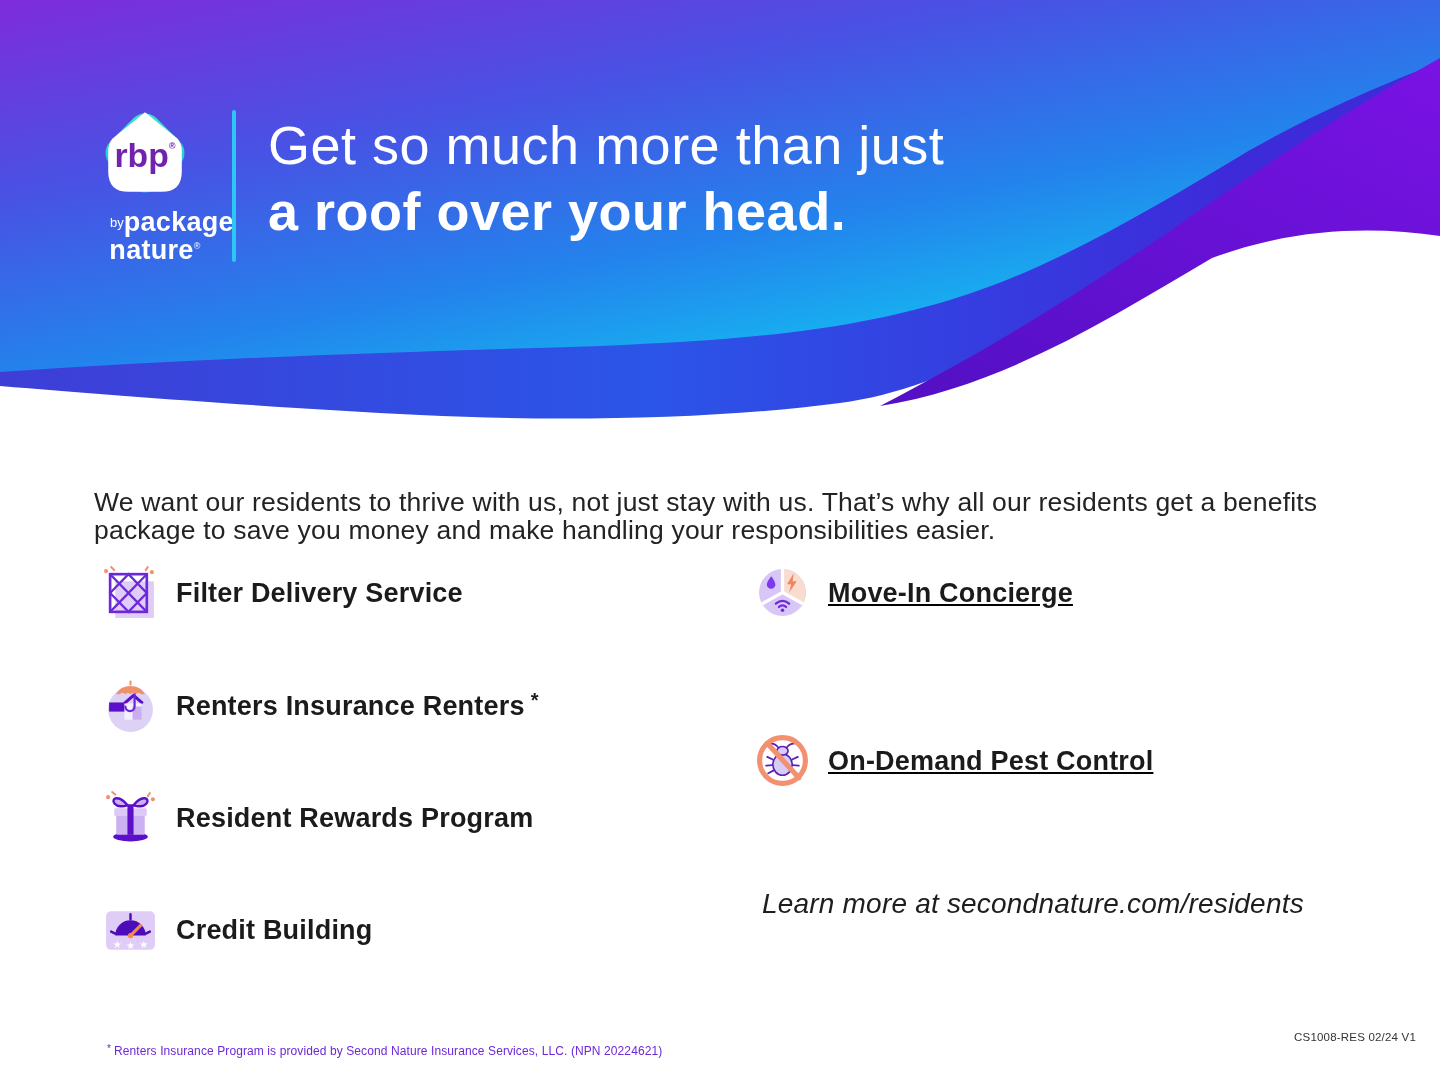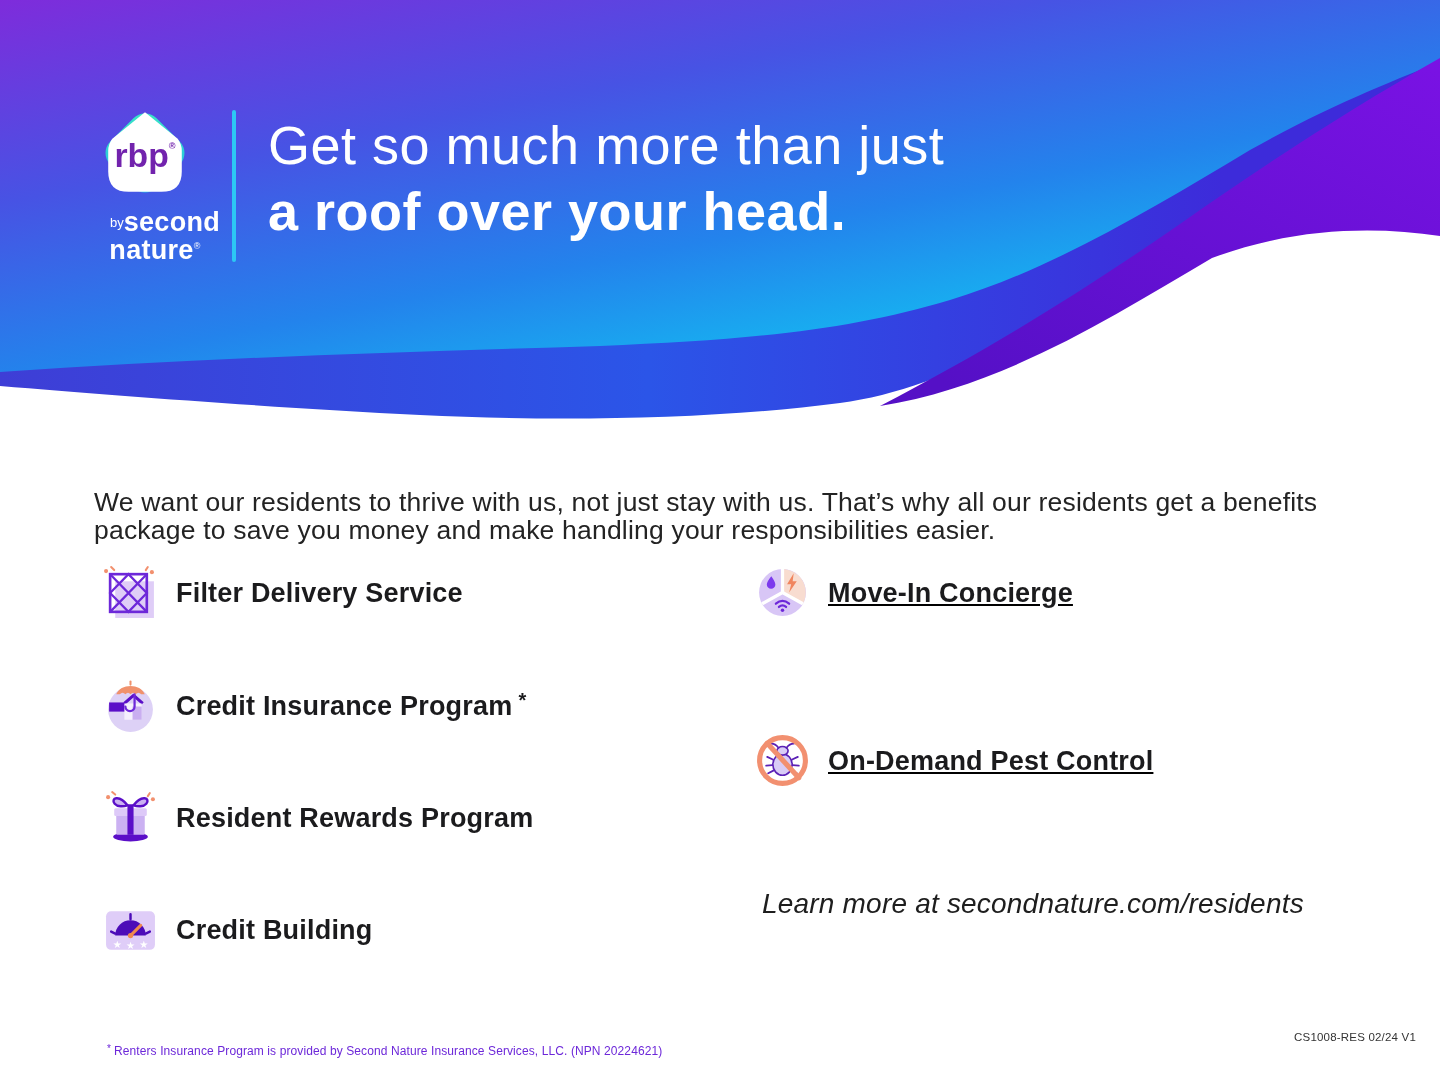--- a/index.html
+++ b/index.html
@@ -92,21 +92,21 @@
         <stop offset="0" stop-color="#3AE8C4"></stop>
         <stop offset="1" stop-color="#1FB6E8"></stop>
       </linearGradient>
     </defs>
     <rect x="14" y="14" width="64" height="64" rx="16" transform="rotate(45 46 46)" fill="url(#gTeal)"></rect>
     <path fill="#ffffff" d="M46,6 L78,32 Q82,37 82,44 L82,64
       Q82,84 62,84 L30,84 Q10,84 10,64 L10,44 Q10,37 14,32 Z"></path>
     <text x="46" y="60" text-anchor="middle" font-family="Liberation Sans, sans-serif" font-size="33" font-weight="700" fill="#7223AD"><tspan>rbp</tspan><tspan font-size="9" dy="-18">®</tspan></text>
   </svg>
   <div class="byline">
-    <span class="by">by</span><span class="b1">second</span><span class="b2"><span>nature</span><span class="reg">®</span></span>
+    <span class="by">by</span><span class="b1">package</span><span class="b2"><span>nature</span><span class="reg">®</span></span>
   </div>
 
   <div class="divider"></div>
 
   <div class="headline">
     <div class="l1">Get so much more than just</div>
     <div class="l2">a roof over your head.</div>
   </div>
 
   <p class="intro">We want our residents to thrive with us, not just stay with us. That’s why all our residents get a benefits package to save you money and make handling your responsibilities easier.</p>
@@ -128,21 +128,21 @@
     <svg width="55" height="55" viewBox="0 0 54 54">
       <circle cx="27" cy="31" r="22" fill="#DDD1F6"></circle>
       <rect x="6" y="24" width="16" height="9" fill="#5B0FC8"></rect>
       <path d="M21,25 L30,17 L39,25" fill="none" stroke="#5B0FC8" stroke-width="3" stroke-linejoin="round"></path>
       <rect x="21" y="25" width="17" height="16" fill="#F5F0FD"></rect>
       <rect x="29" y="28" width="9" height="13" fill="#C9AEF0"></rect>
       <path d="M13,16 C17,5 37,5 41,16 L37.5,16 Q34.8,13 32,16 Q29.5,13 27,16 Q24.5,13 22,16 Q19.2,13 16.5,16 Z" fill="#F0916C"></path>
       <line x1="27" y1="6.5" x2="27" y2="3.5" stroke="#F0916C" stroke-width="2" stroke-linecap="round"></line>
       <path d="M31,16 V28 a4.5,4.5 0 0 1 -9,0" fill="none" stroke="#6D28D9" stroke-width="2.2" stroke-linecap="round"></path>
     </svg>
-    <span class="label"><span>Credit Insurance Program</span><span class="marker">*</span></span>
+    <span class="label"><span>Renters Insurance Renters</span><span class="marker">*</span></span>
   </div>
 
   <div class="row col-left r-rewards">
     <svg width="55" height="55" viewBox="0 0 54 54">
       <ellipse cx="27" cy="46" rx="17" ry="4.5" fill="#5B0FC8"></ellipse>
       <rect x="13" y="25" width="28" height="19" rx="1" fill="#CBB1F2"></rect>
       <rect x="11" y="18" width="32" height="7.5" rx="1.5" fill="#DDC9F8"></rect>
       <rect x="24" y="14" width="6" height="30" fill="#5B0FC8"></rect>
       <path d="M24,15 C16,4 7,8 11.5,13.5 C14,16.5 20,16.5 24,15 Z" fill="#CBB1F2" stroke="#5B0FC8" stroke-width="2.4"></path>
       <path d="M30,15 C38,4 47,8 42.5,13.5 C40,16.5 34,16.5 30,15 Z" fill="#CBB1F2" stroke="#5B0FC8" stroke-width="2.4"></path>

